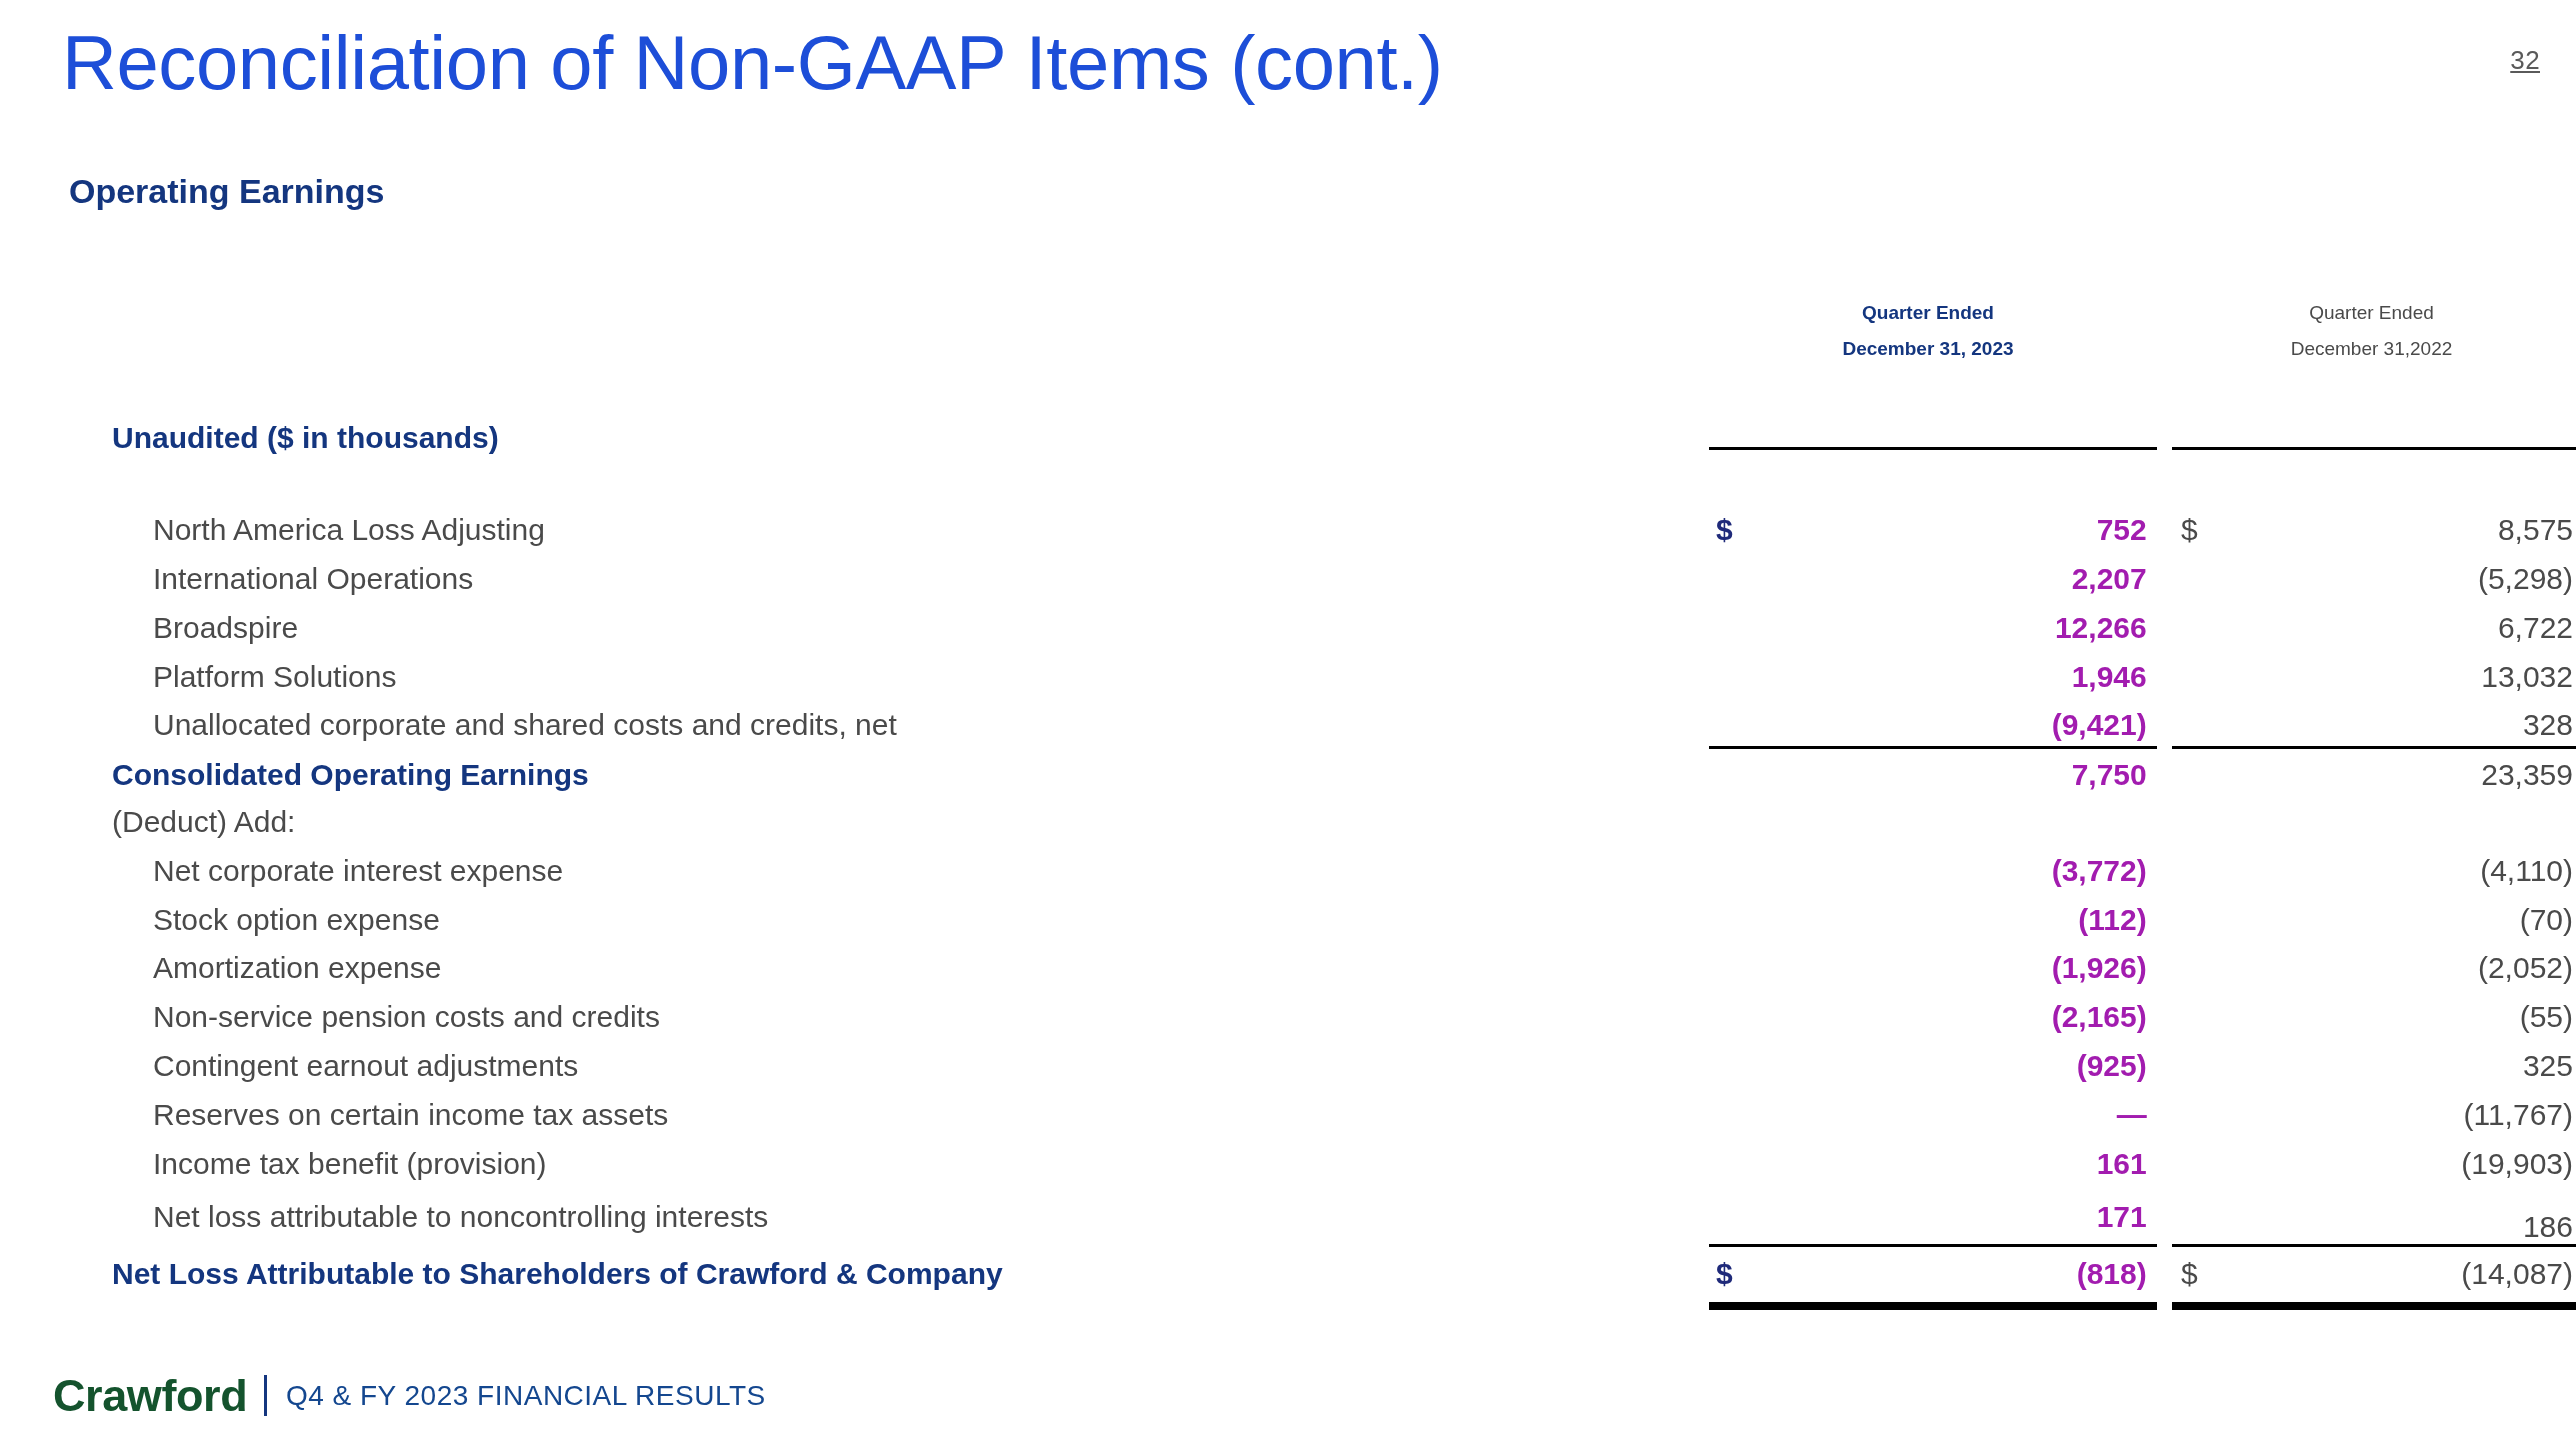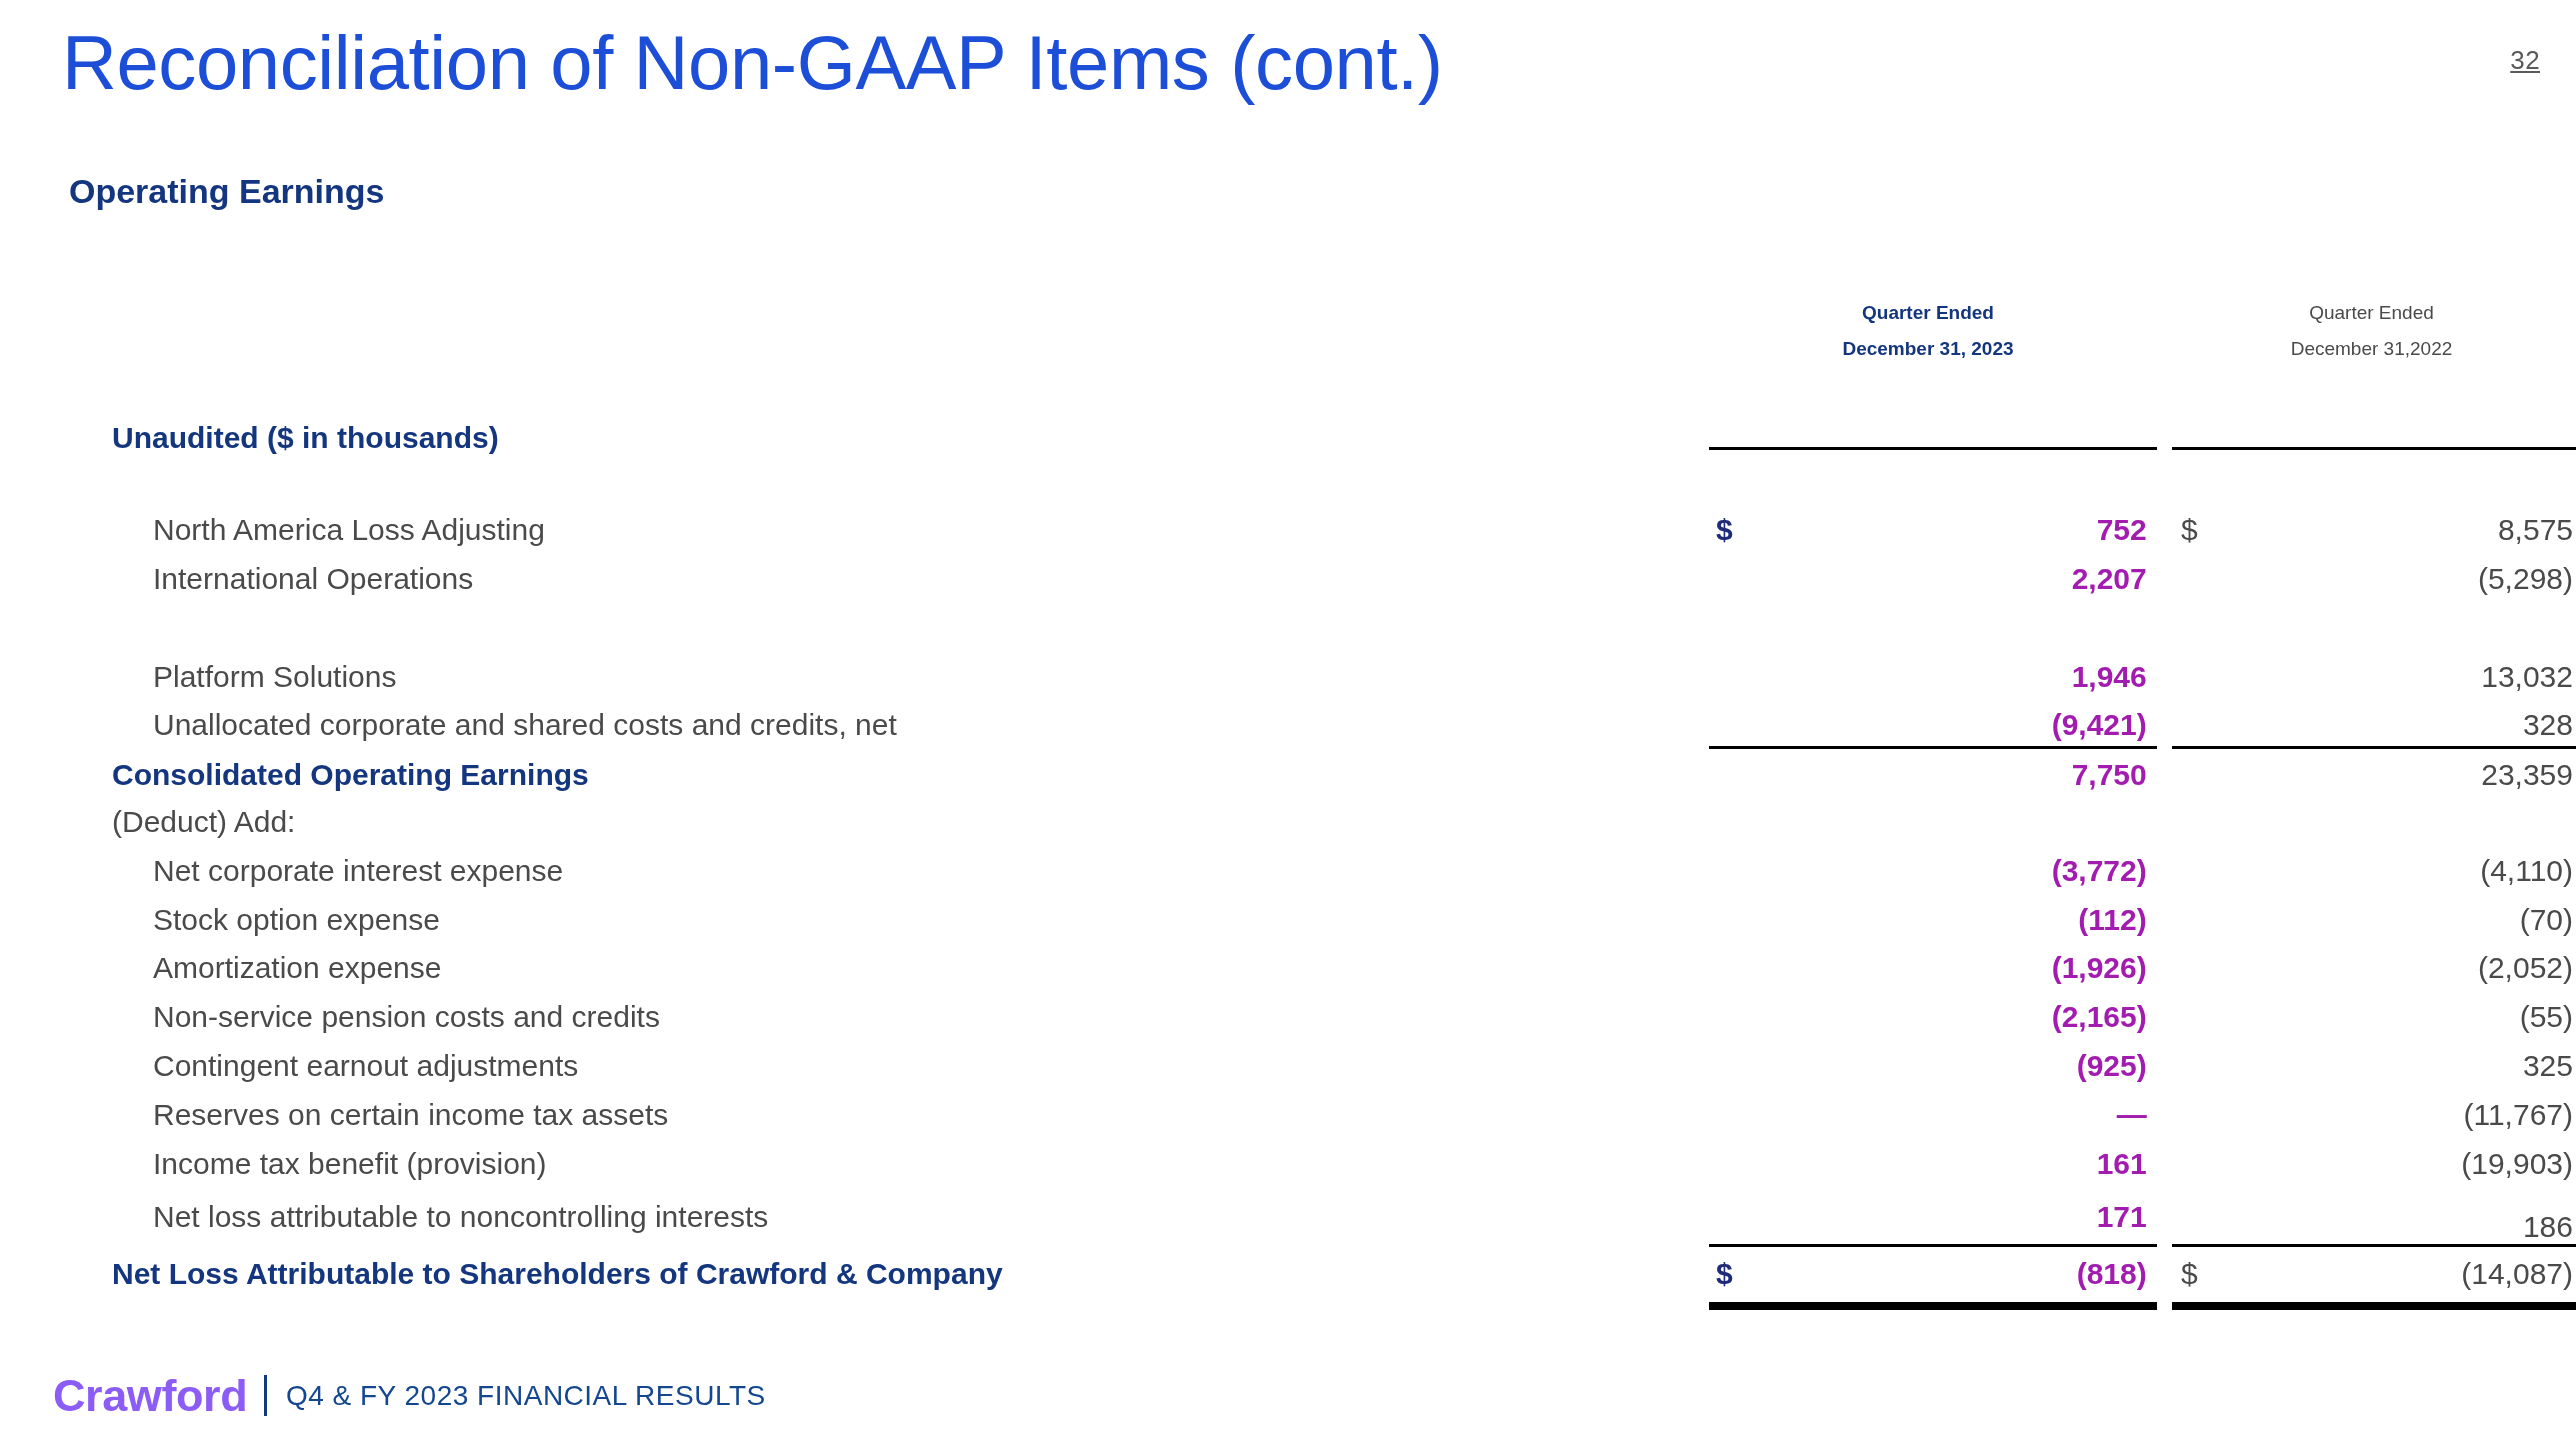--- a/index.html
+++ b/index.html
@@ -155,21 +155,21 @@
   #footer {
     position: absolute;
     left: 53px;
     bottom: 31px;
     display: flex;
     align-items: center;
   }
   #brand-name {
     font-size: 45px;
     font-weight: bold;
-    color: #8b5cf6;
+    color: #14532d;
     letter-spacing: -0.4px;
     line-height: 1;
   }
   #brand-divider {
     width: 2.6px;
     height: 41px;
     background: #14367F;
     margin: 0 19px 0 17px;
   }
   #footer-text {
@@ -209,20 +209,25 @@
     <div class="dollar1">$</div>
     <div class="cell c1">752</div>
     <div class="dollar2">$</div>
     <div class="cell c2">8,575</div>
   </div>
   <div class="row" style="top:560px">
     <div class="lbl indent1">International Operations</div>
     <div class="cell c1">2,207</div>
     <div class="cell c2">(5,298)</div>
   </div>
+  <div class="row" style="top:609px">
+    <div class="lbl indent1">Broadspire</div>
+    <div class="cell c1">12,266</div>
+    <div class="cell c2">6,722</div>
+  </div>
   <div class="row" style="top:658px">
     <div class="lbl indent1">Platform Solutions</div>
     <div class="cell c1">1,946</div>
     <div class="cell c2">13,032</div>
   </div>
   <div class="row" style="top:706px">
     <div class="lbl indent1">Unallocated corporate and shared costs and credits, net</div>
     <div class="cell c1">(9,421)</div>
     <div class="cell c2">328</div>
   </div>

